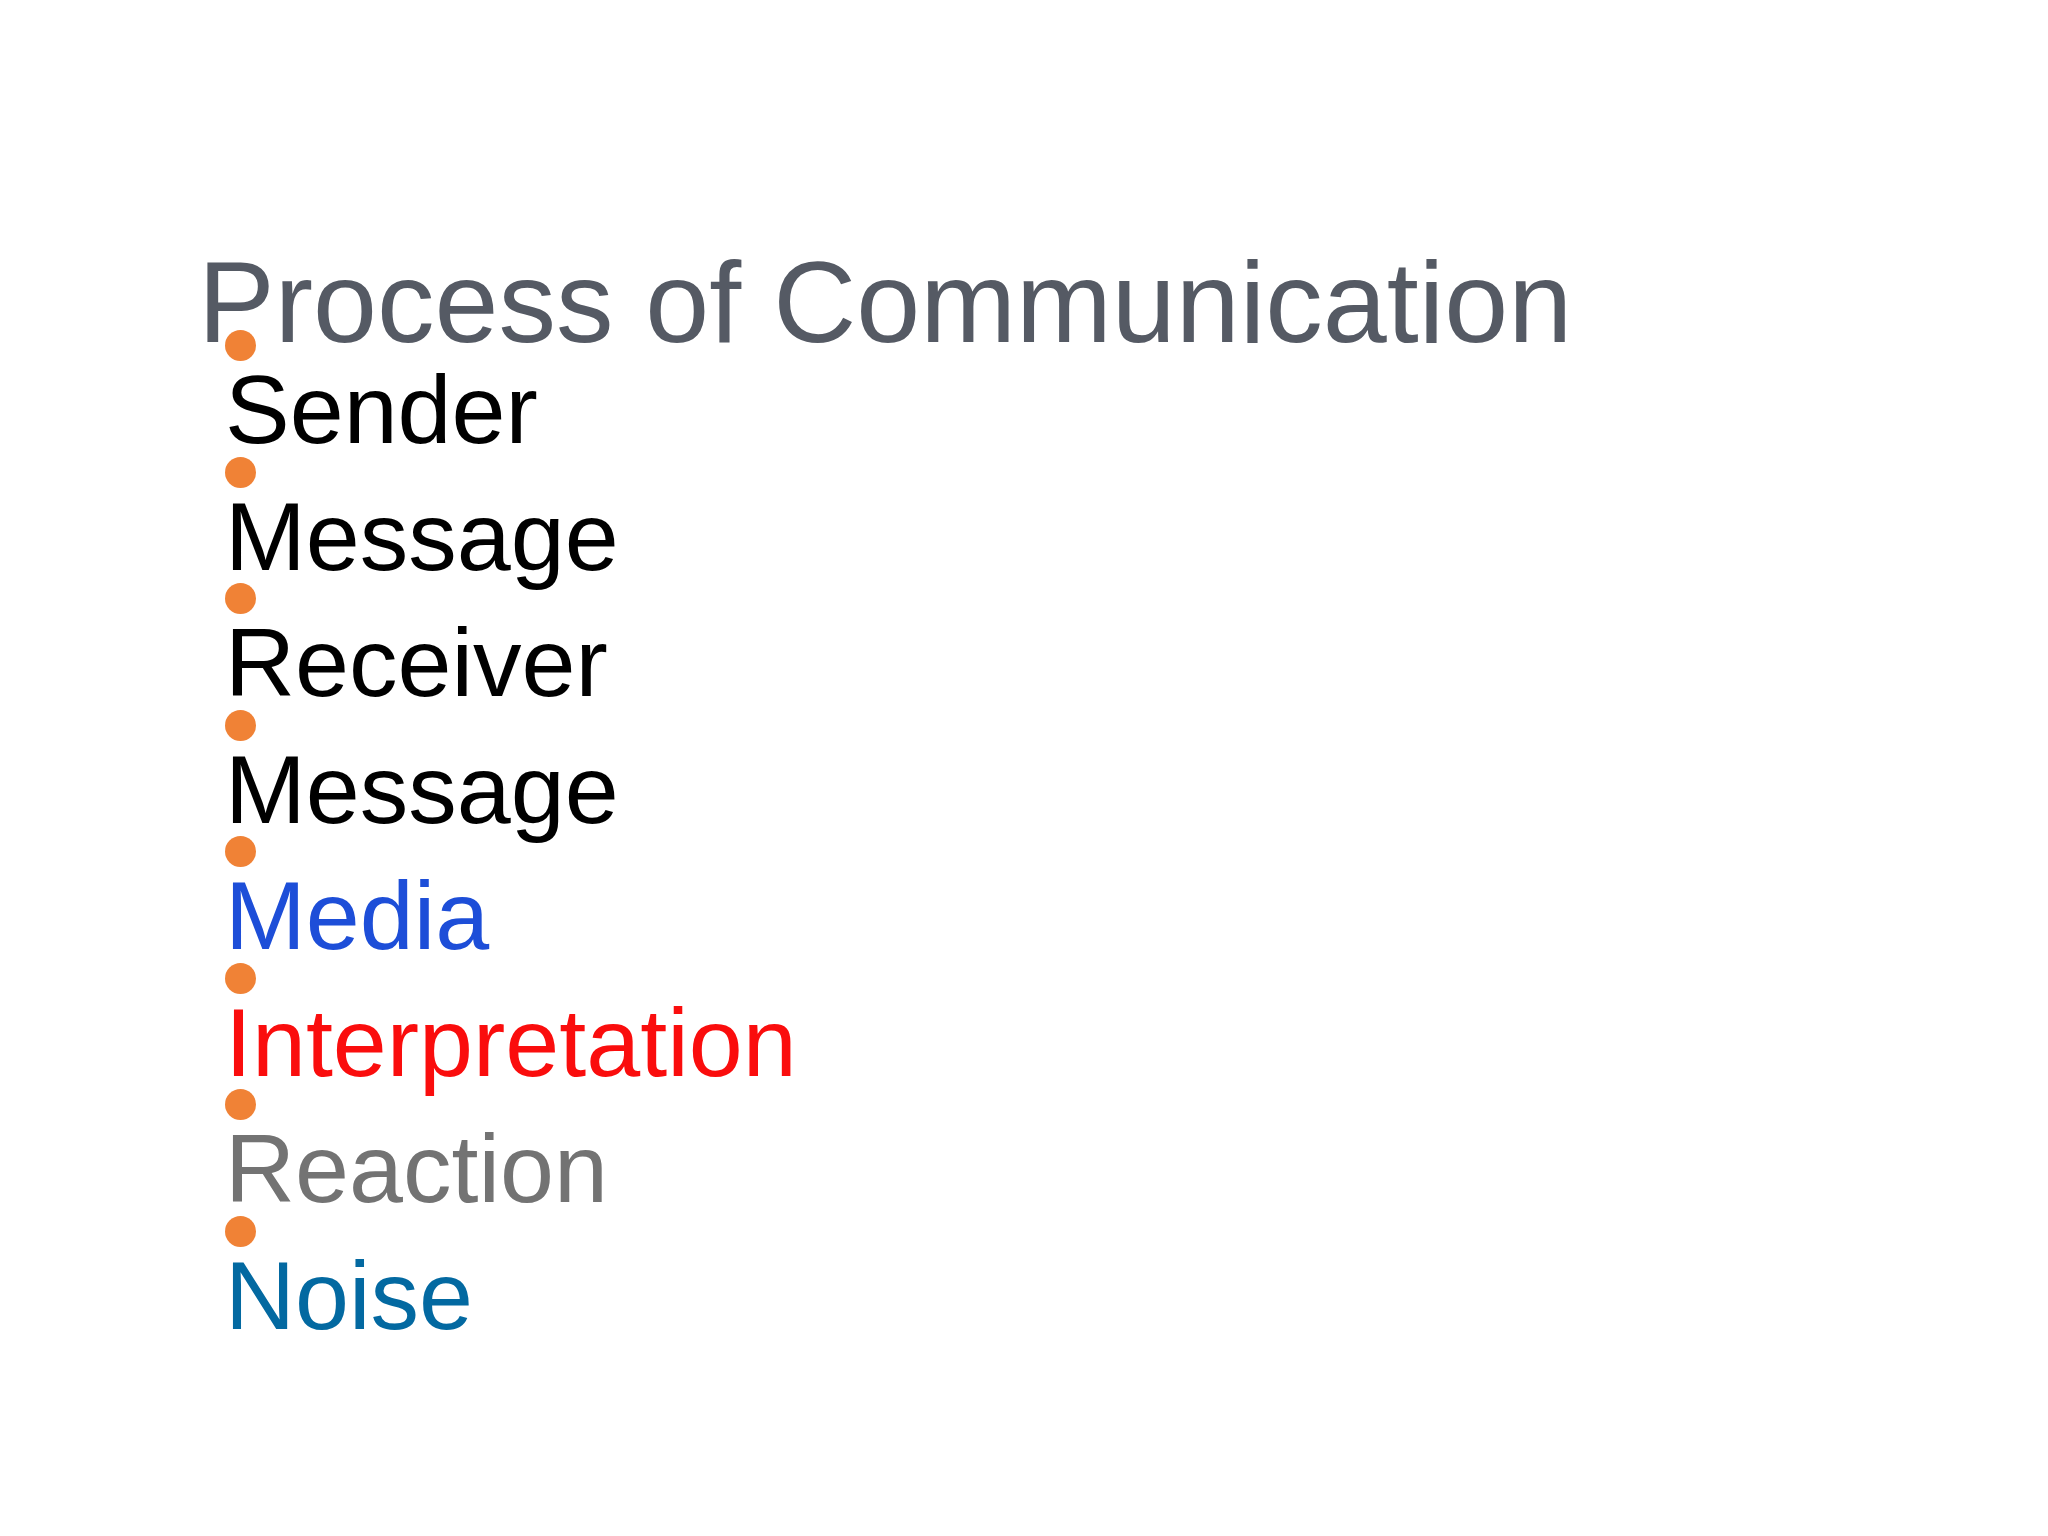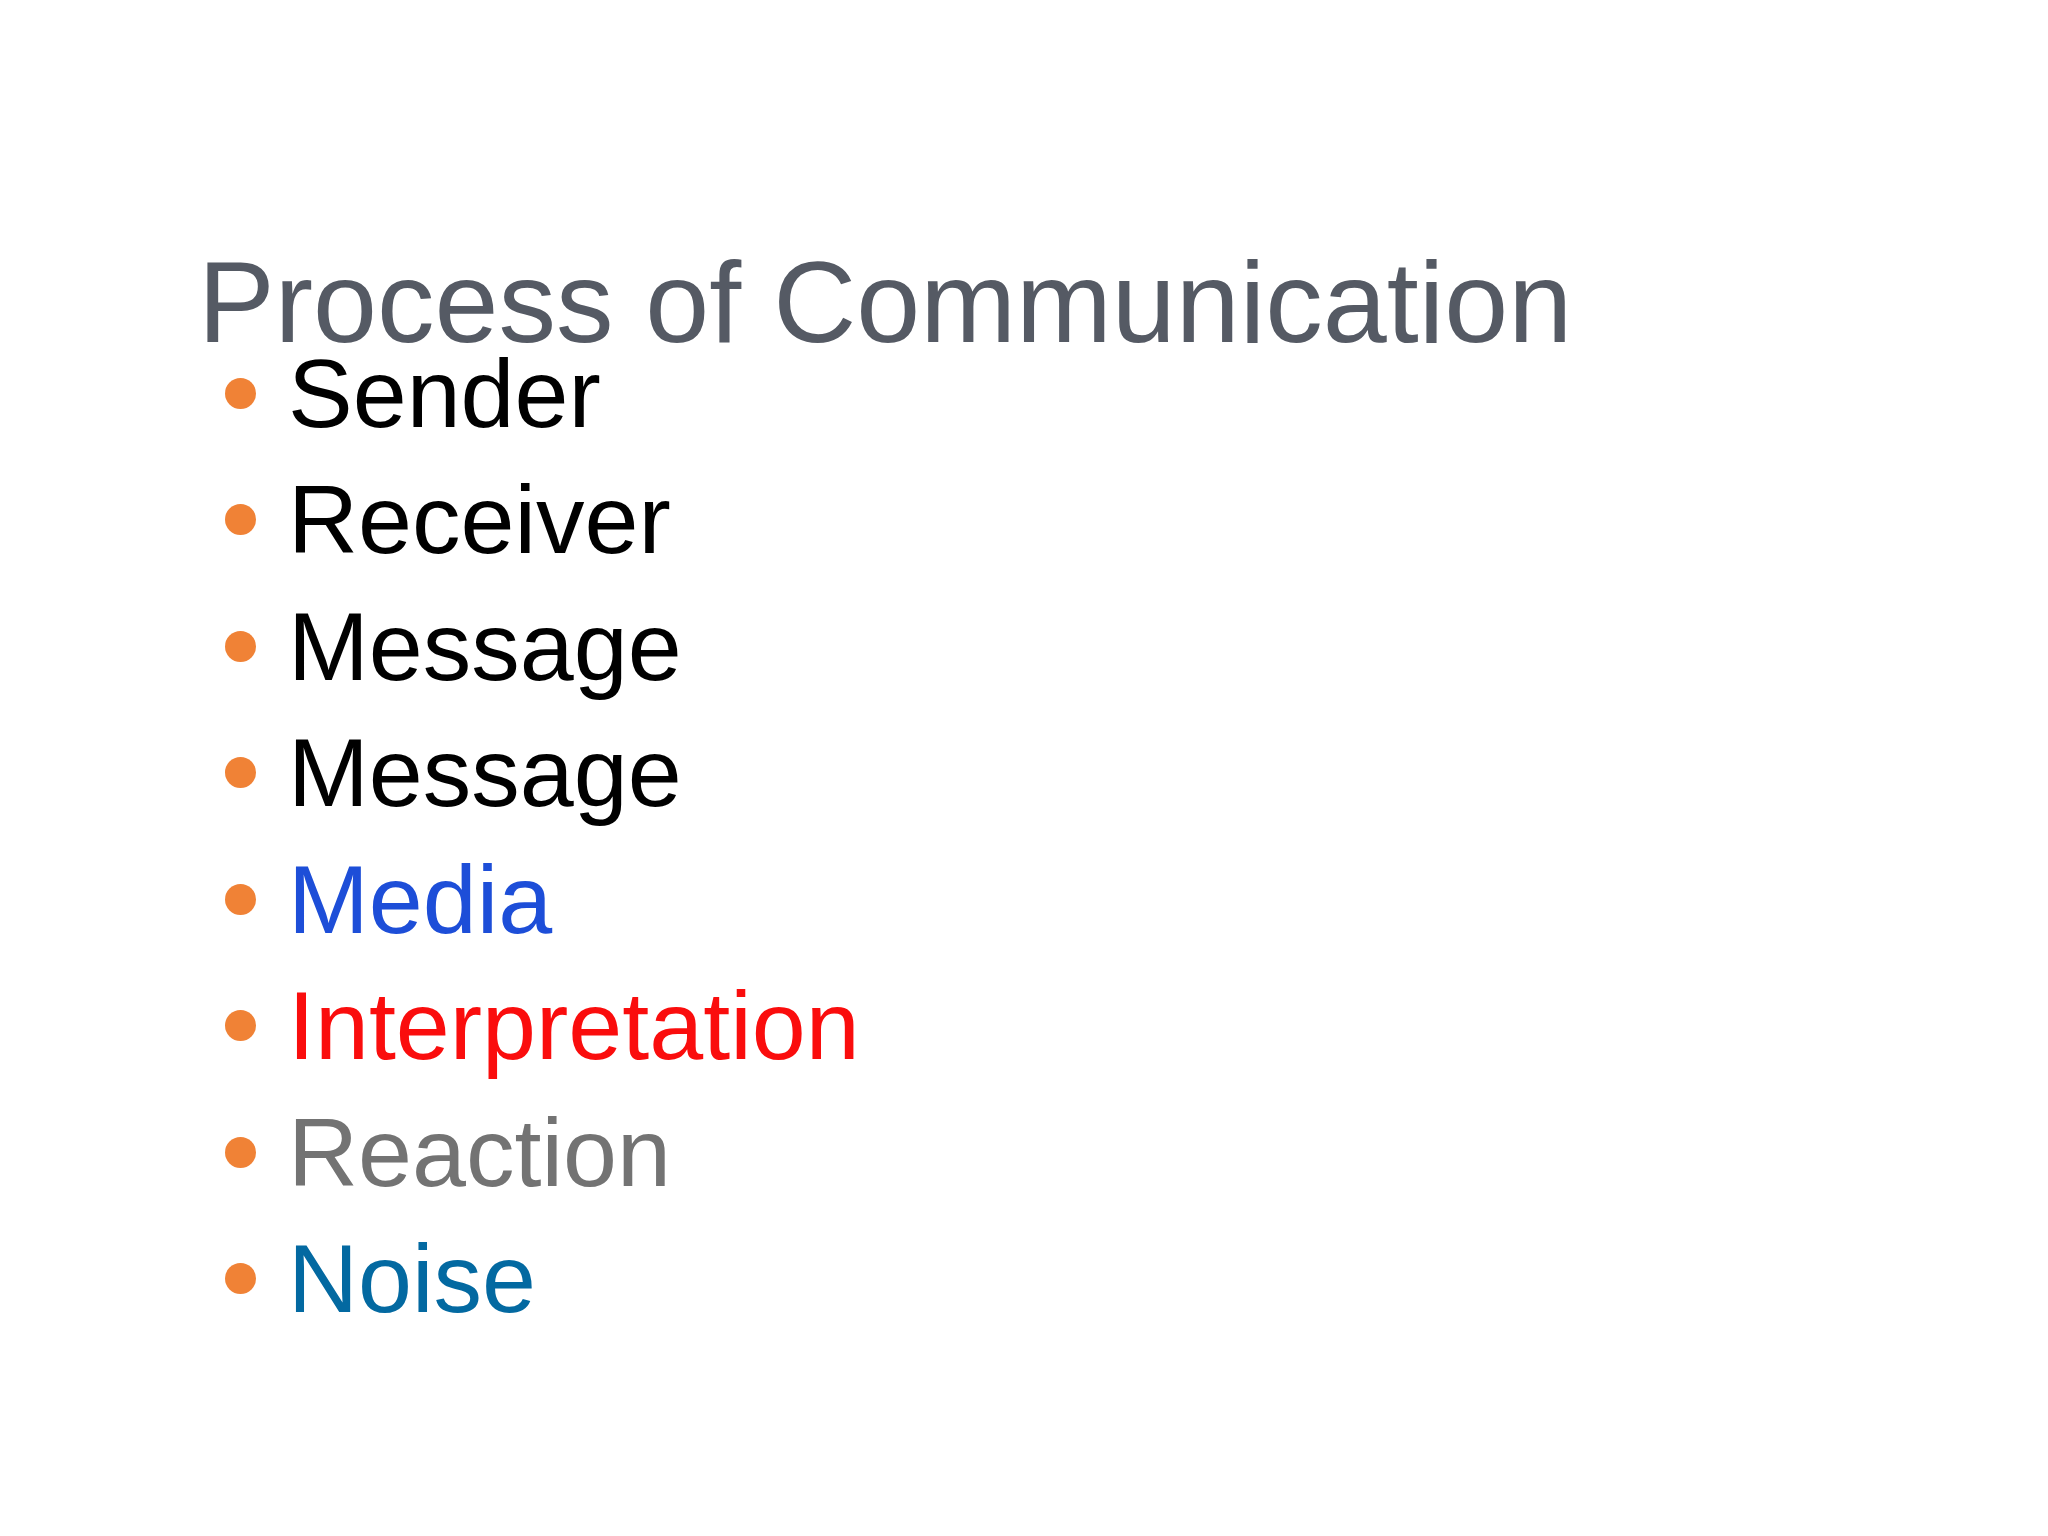--- a/index.html
+++ b/index.html
@@ -28,22 +28,23 @@
   .bullet-list {
     position: absolute;
     left: 225px;
     top: 330px;
     margin: 0;
     padding: 0;
     list-style: none;
   }
   .bullet-item {
     display: flex;
-    align-items: center;
+    align-items: flex-start;
     height: 126.5px;
+    flex-direction: column;
   }
   .bullet-dot {
     flex: 0 0 auto;
     width: 31px;
     height: 31px;
     border-radius: 50%;
     margin-right: 32px;
   }
   .item-label {
     font-size: 97px;
@@ -58,26 +59,26 @@
   <h1 class="slide-title" style="color: rgb(85, 90, 100);">Process of Communication</h1>
 
   <ul class="bullet-list">
   <li class="bullet-item">
     <span class="bullet-dot" style="background: rgb(240, 130, 54);"></span>
     <span class="item-label" style="color: rgb(0, 0, 0);">Sender</span>
   </li>
 
   <li class="bullet-item">
     <span class="bullet-dot" style="background: rgb(240, 130, 54);"></span>
-    <span class="item-label" style="color: rgb(0, 0, 0);">Receiver</span>
+    <span class="item-label" style="color: rgb(0, 0, 0);">Message</span>
   </li>
 
   <li class="bullet-item">
     <span class="bullet-dot" style="background: rgb(240, 130, 54);"></span>
-    <span class="item-label" style="color: rgb(0, 0, 0);">Message</span>
+    <span class="item-label" style="color: rgb(0, 0, 0);">Receiver</span>
   </li>
 
   <li class="bullet-item">
     <span class="bullet-dot" style="background: rgb(240, 130, 54);"></span>
     <span class="item-label" style="color: rgb(0, 0, 0);">Message</span>
   </li>
 
   <li class="bullet-item">
     <span class="bullet-dot" style="background: rgb(240, 130, 54);"></span>
     <span class="item-label" style="color: #1d4ed8;">Media</span>

